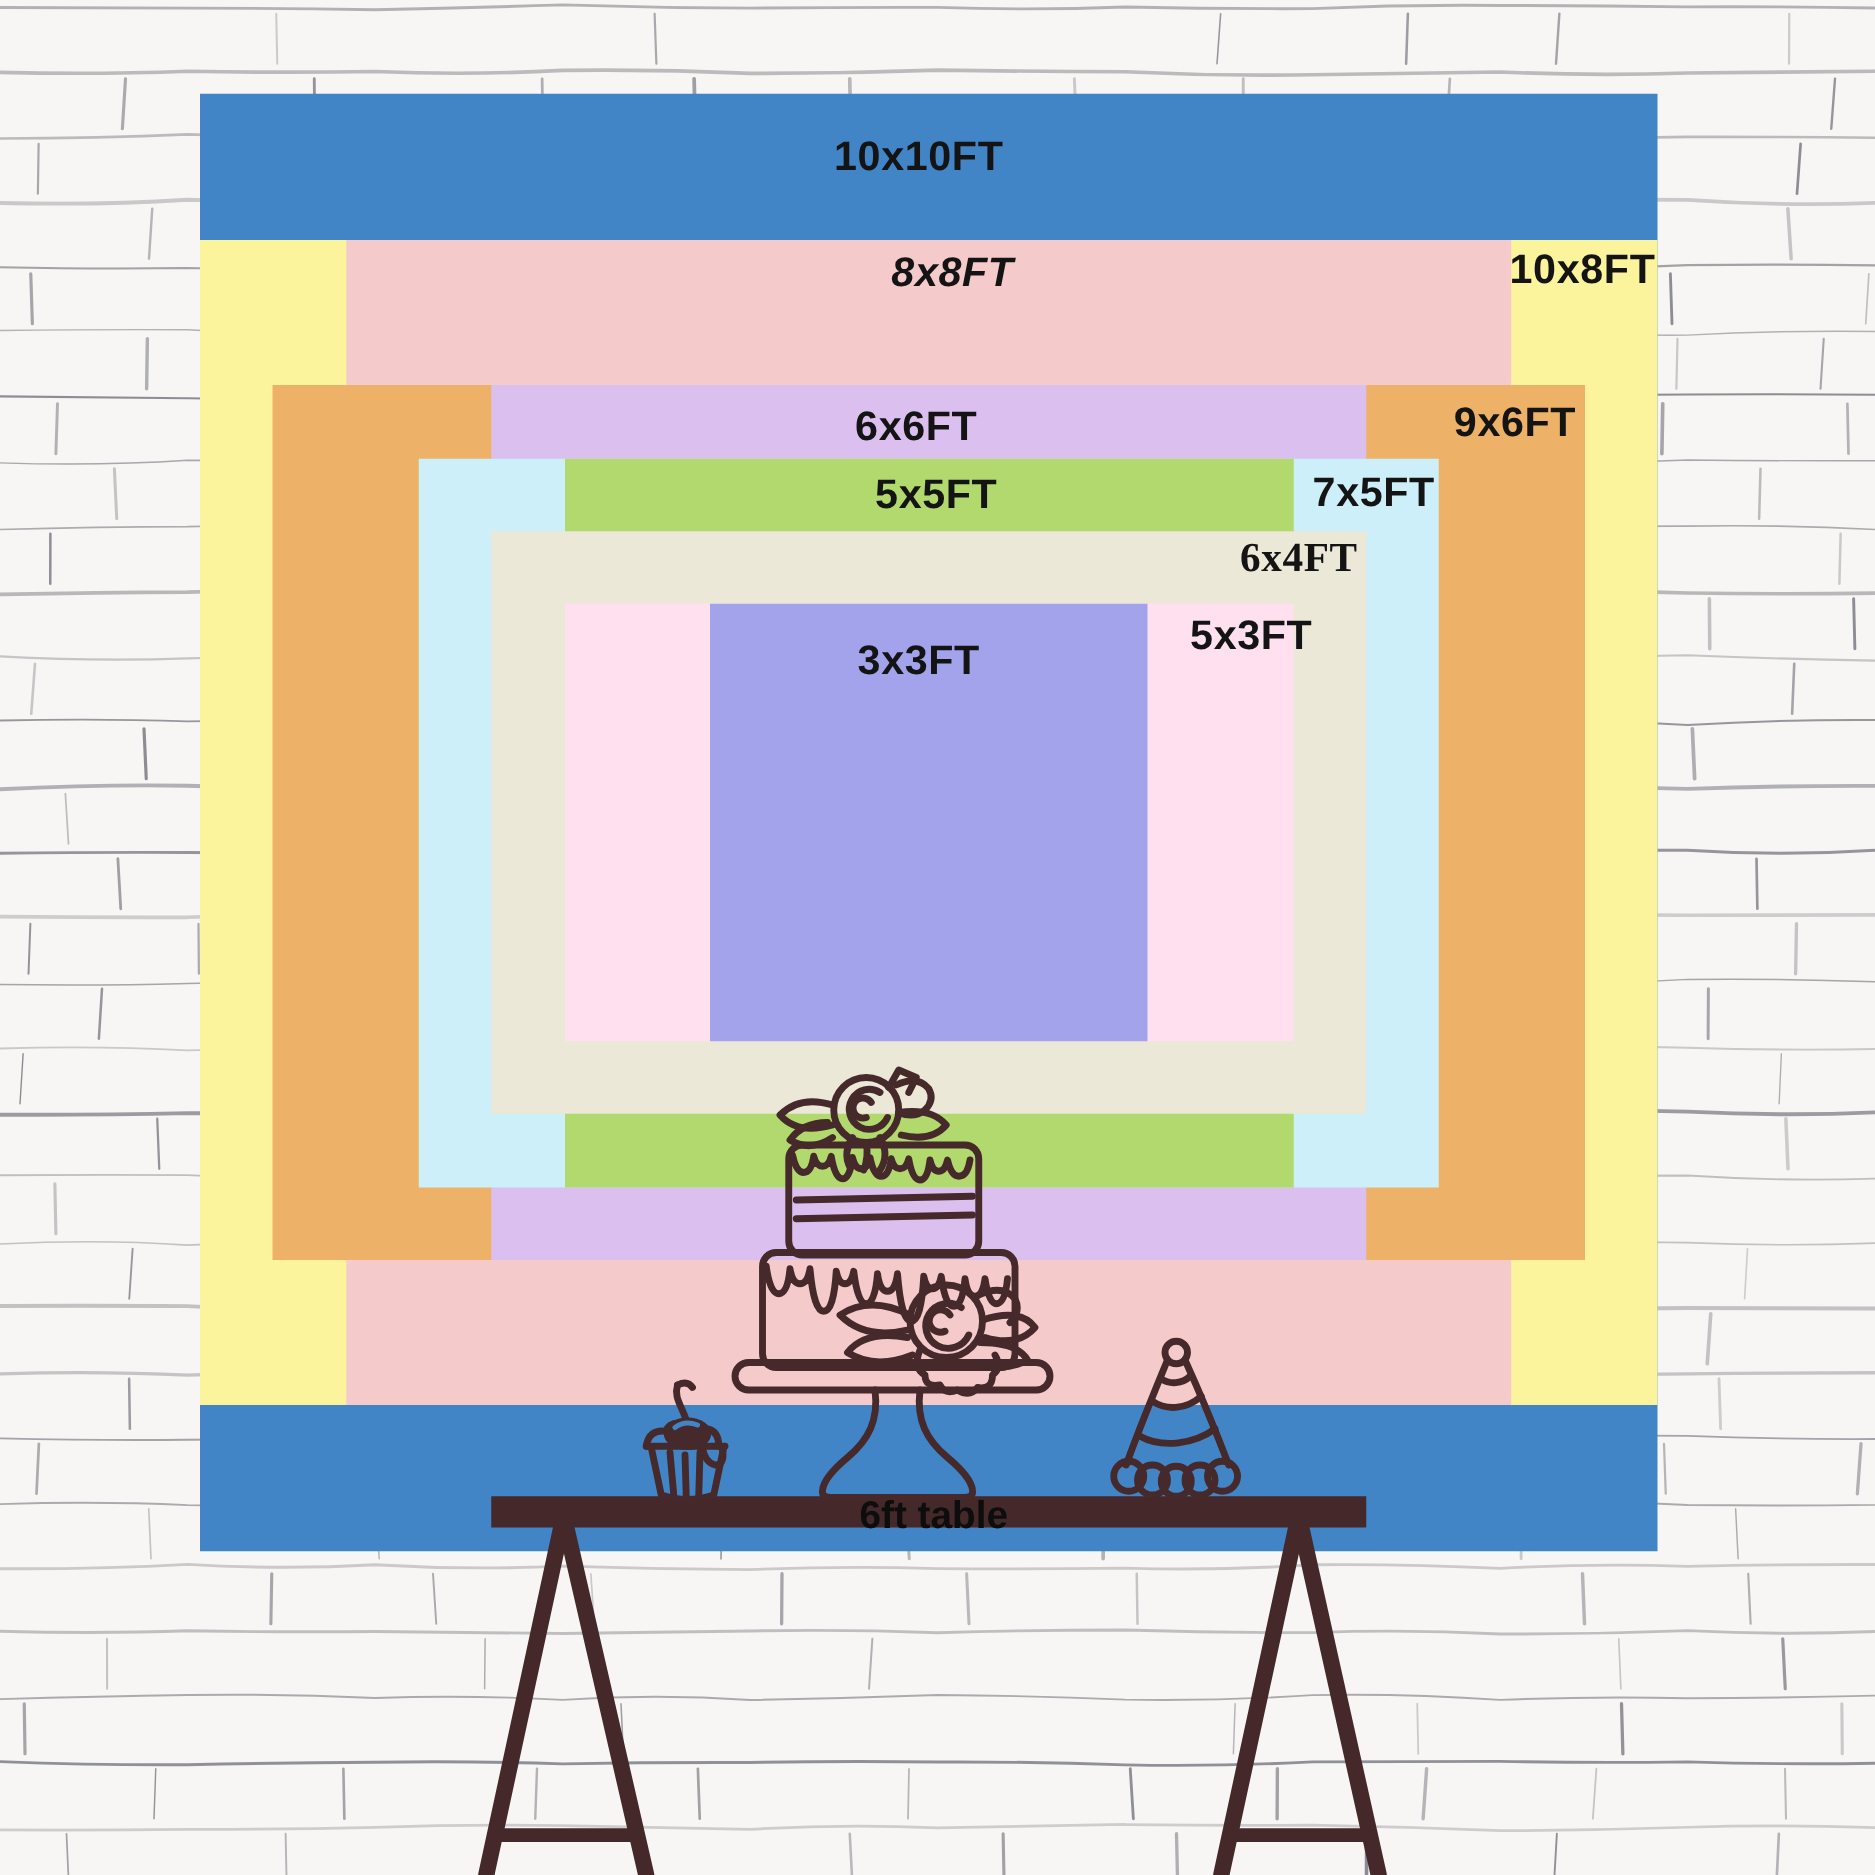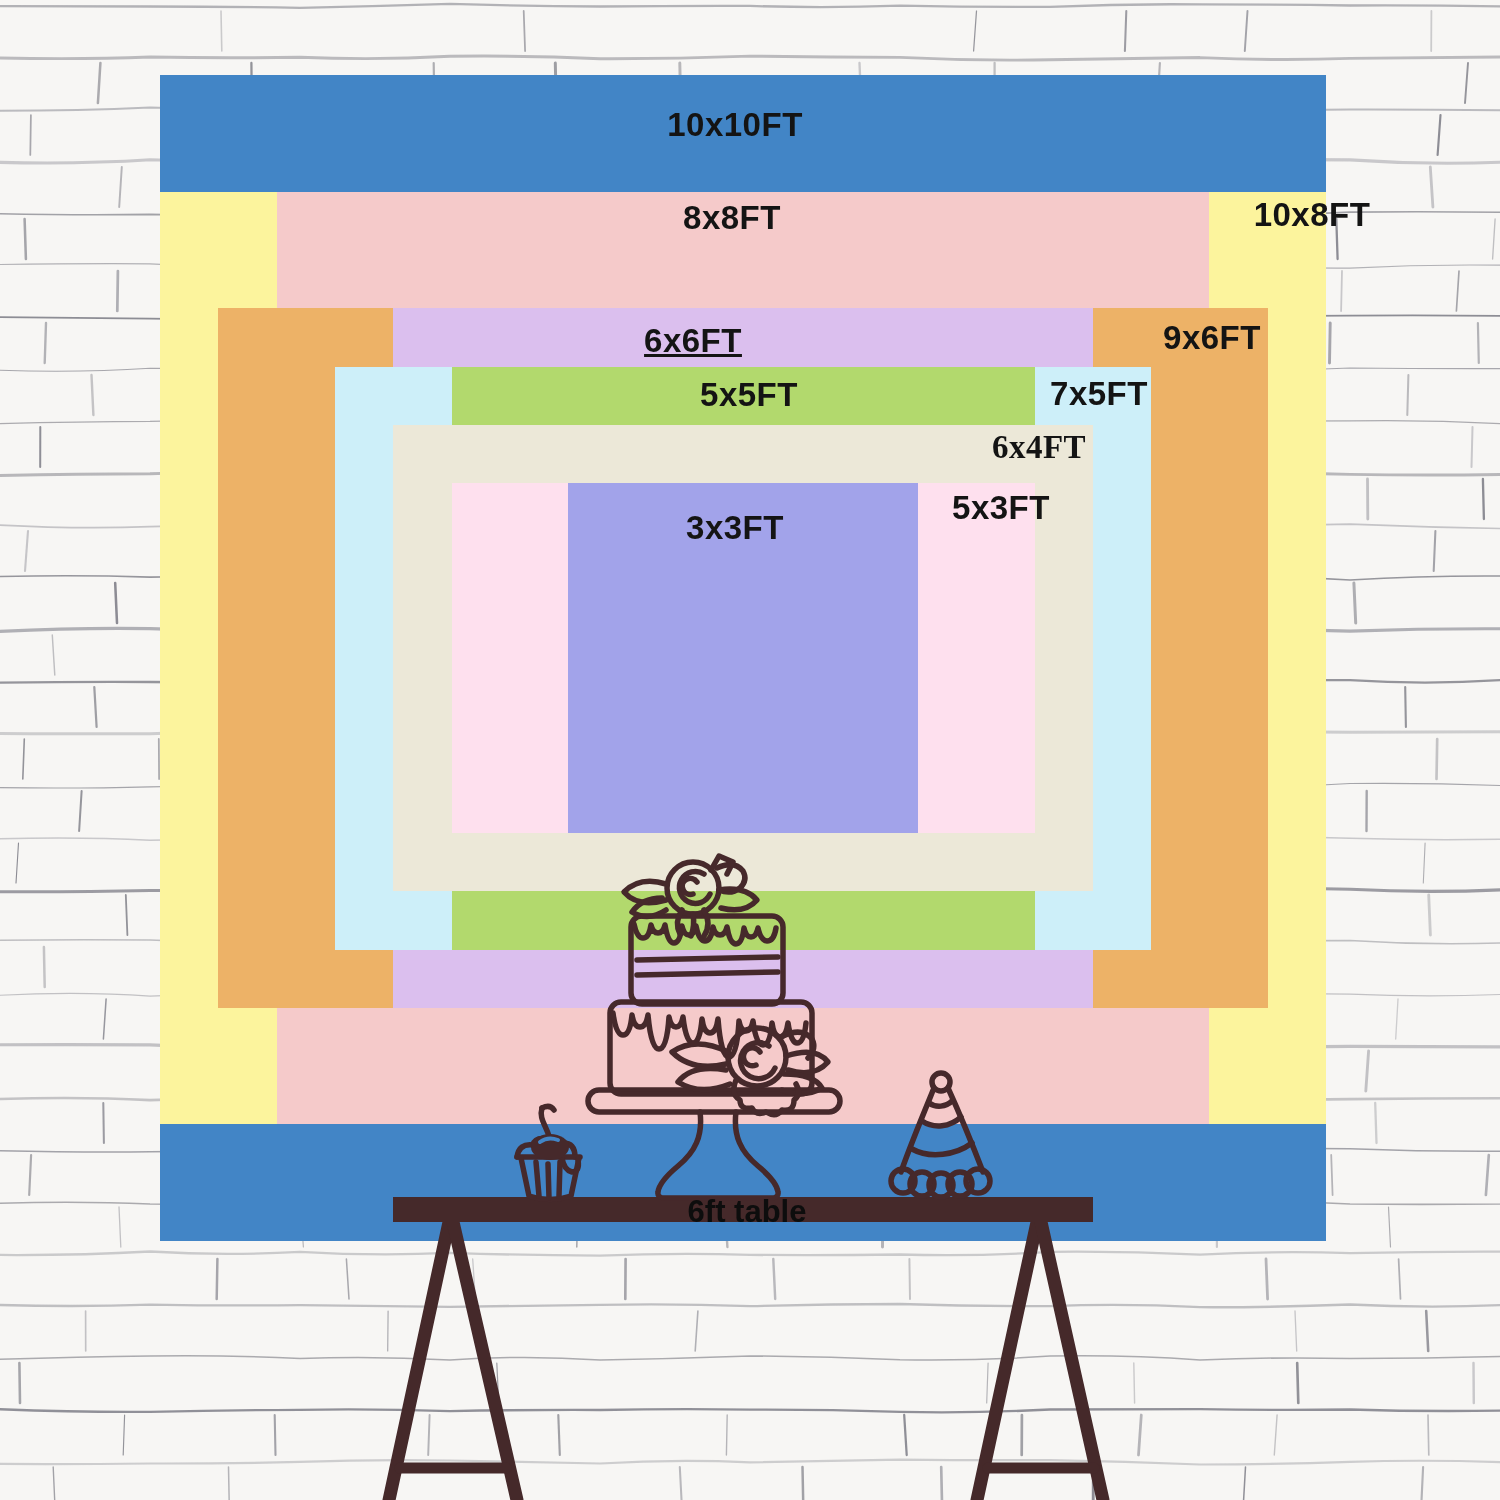--- a/index.html
+++ b/index.html
@@ -300,24 +300,24 @@
       <div class="bd-rect" style="left: 160px; top: 191.6px; width: 1166px; height: 932.8px; background: rgb(252, 244, 157);"></div>
       <div class="bd-rect" style="left: 276.6px; top: 191.6px; width: 932.8px; height: 932.8px; background: rgb(245, 202, 202);"></div>
       <div class="bd-rect" style="left: 218.3px; top: 308.2px; width: 1049.4px; height: 699.6px; background: rgb(237, 178, 103);"></div>
       <div class="bd-rect" style="left: 393.2px; top: 308.2px; width: 699.6px; height: 699.6px; background: rgb(219, 191, 238);"></div>
       <div class="bd-rect" style="left: 334.9px; top: 366.5px; width: 816.2px; height: 583px; background: rgb(205, 239, 249);"></div>
       <div class="bd-rect" style="left: 451.5px; top: 366.5px; width: 583px; height: 583px; background: rgb(178, 217, 109);"></div>
       <div class="bd-rect" style="left: 393.2px; top: 424.8px; width: 699.6px; height: 466.4px; background: rgb(236, 232, 216);"></div>
       <div class="bd-rect" style="left: 451.5px; top: 483.1px; width: 583px; height: 349.8px; background: rgb(254, 224, 238);"></div>
       <div class="bd-rect" style="left: 568.1px; top: 483.1px; width: 349.8px; height: 349.8px; background: rgb(162, 163, 234);"></div>
       <div class="bd-label" style="left: 735px; top: 125px; color: rgb(20, 20, 20);">10x10FT</div>
-      <div class="bd-label" style="left: 1312px; top: 215px; color: rgb(20, 20, 20);">10x8FT</div>
-      <div class="bd-label" style="left: 732px; top: 218px; color: rgb(20, 20, 20);">8x8FT</div>
+      <div class="bd-label" style="left: 1266px; top: 215px; color: rgb(20, 20, 20);">10x8FT</div>
+      <div class="bd-label" style="left: 762px; top: 218px; color: rgb(20, 20, 20); font-style: italic;">8x8FT</div>
       <div class="bd-label" style="left: 1212px; top: 338px; color: rgb(20, 20, 20);">9x6FT</div>
-      <div class="bd-label" style="left: 693px; top: 341px; color: rgb(20, 20, 20); text-decoration: underline;">6x6FT</div>
+      <div class="bd-label" style="left: 733px; top: 341px; color: rgb(20, 20, 20);">6x6FT</div>
       <div class="bd-label" style="left: 1099px; top: 394px; color: rgb(20, 20, 20); text-align: right;">7x5FT</div>
       <div class="bd-label" style="left: 733px; top: 395px; color: rgb(20, 20, 20); margin-left: 16px;">5x5FT</div>
       <div class="bd-label" style="left: 1039px; top: 447px; color: rgb(20, 20, 20); font-family: Liberation Serif, serif;">6x4FT</div>
       <div class="bd-label" style="left: 1001px; top: 508px; color: rgb(20, 20, 20);">5x3FT</div>
       <div class="bd-label" style="left: 735px; top: 528px; color: rgb(20, 20, 20);">3x3FT</div>
     </div>
 
   <svg id="art" viewBox="0 0 1500 1500" xmlns="http://www.w3.org/2000/svg">
 
     <g class="line-art" stroke="#45292a">

